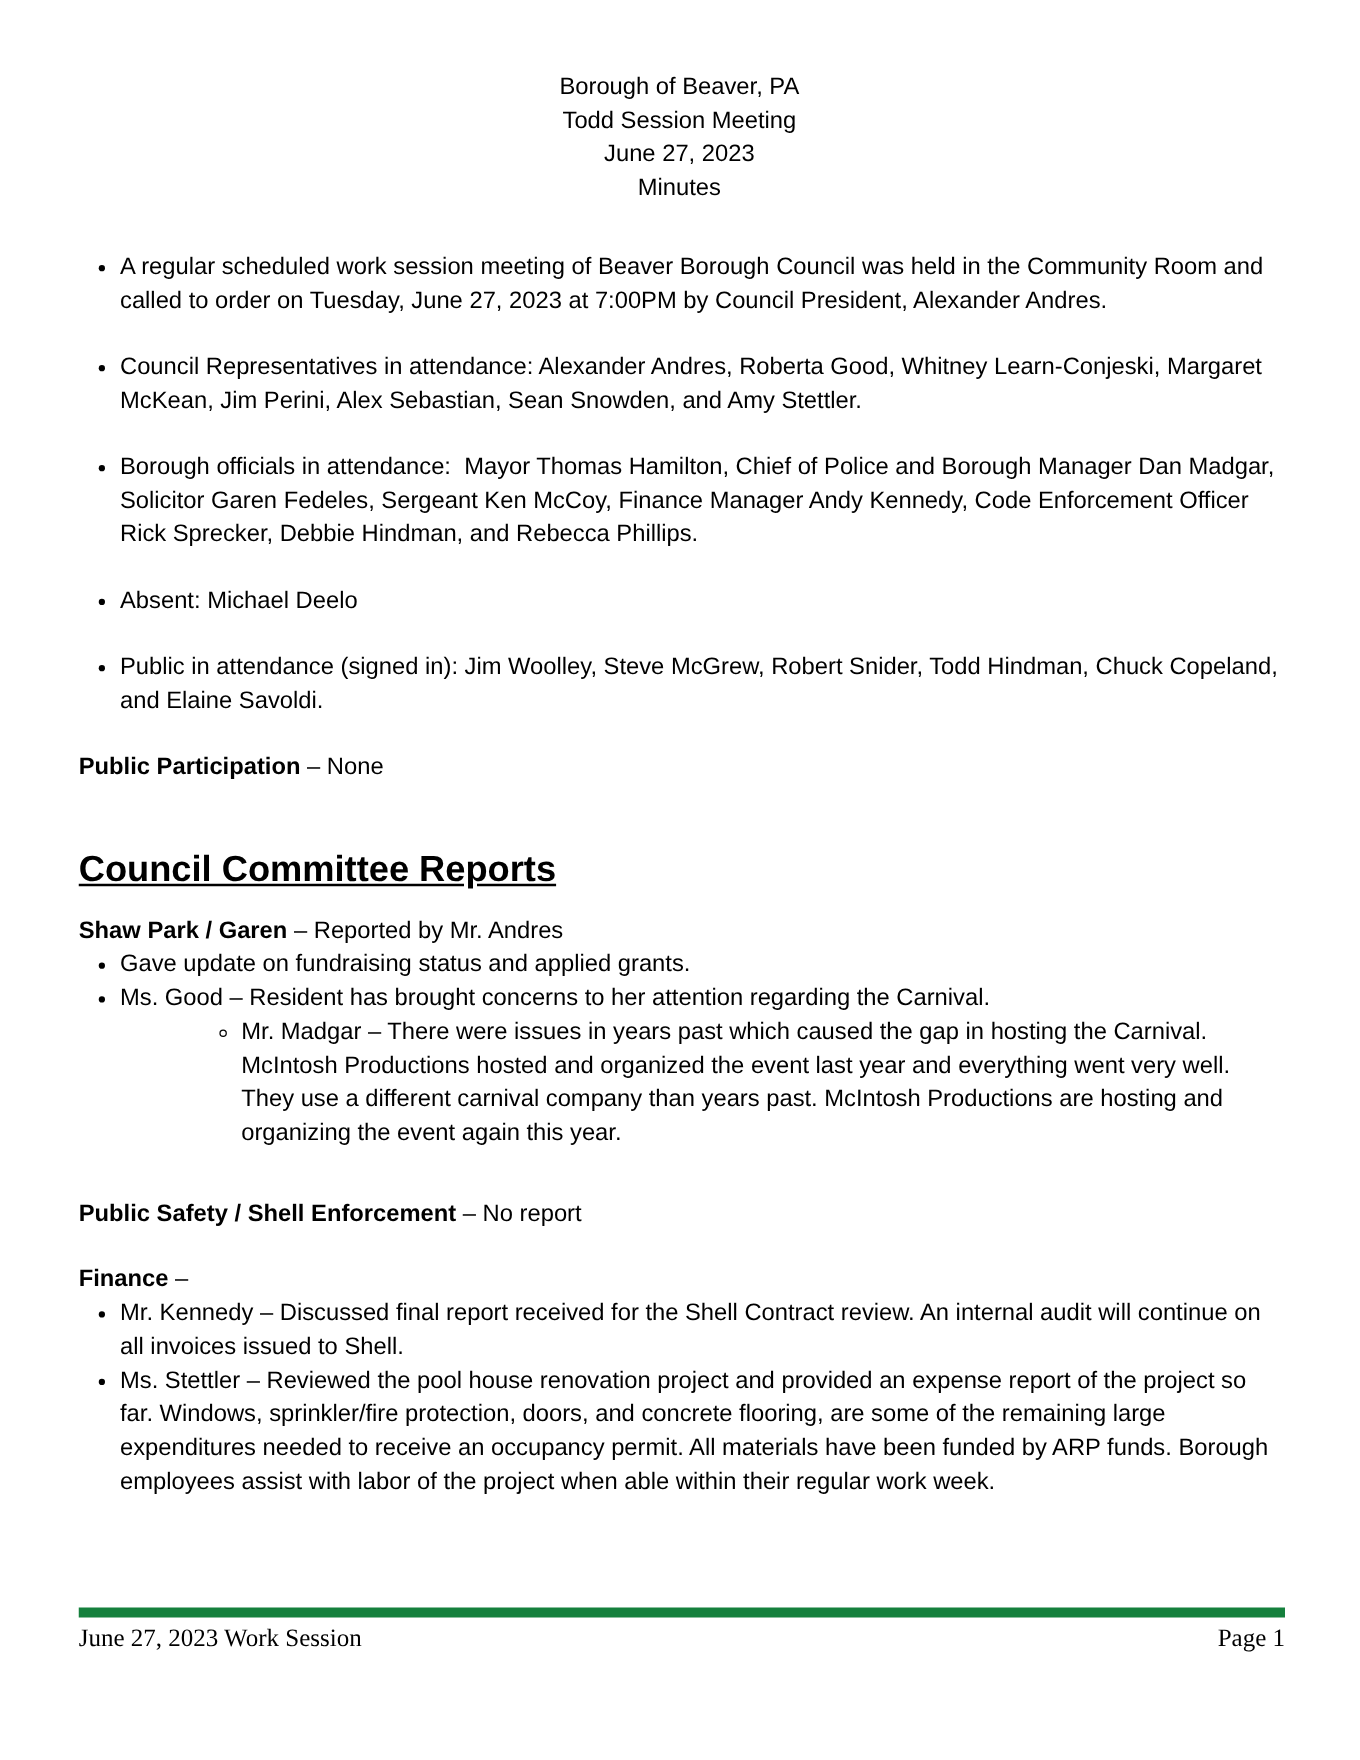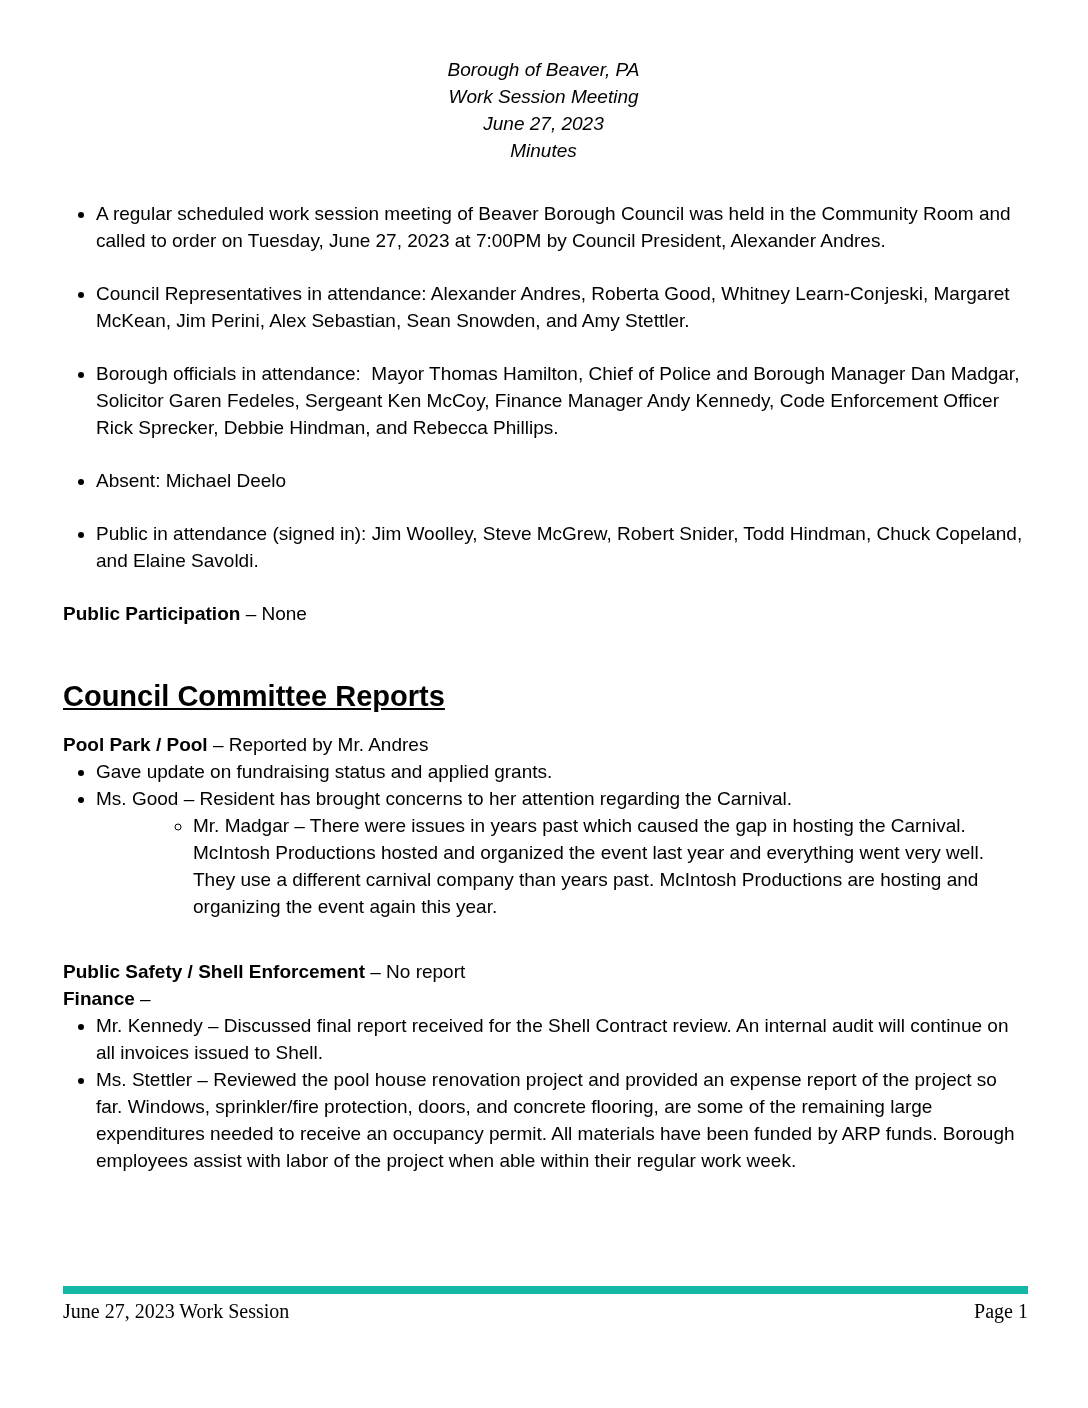--- a/index.html
+++ b/index.html
@@ -10,21 +10,21 @@
     background: #ffffff;
     box-sizing: border-box;
     padding: 56px 64px 0 63px;
     font-family: "Liberation Sans", sans-serif;
     font-size: 19px;
     line-height: 27px;
     color: #000000;
     overflow: hidden;
   }
   .doc-title { text-align: center; margin-bottom: 36px; }
-  .doc-title div { white-space: pre-wrap; font-style: italic; }
+  .doc-title div { white-space: pre-wrap; }
 
   p { margin: 0; }
   .pre { white-space: pre-wrap; }
   .b { font-weight: bold; }
 
   ul.bullets {
     list-style-type: disc;
     margin: 0;
     padding-left: 33px;
   }
@@ -40,64 +40,64 @@
 
   h2.section-heading {
     font-size: 29px;
     line-height: 33px;
     font-weight: bold;
     text-decoration: underline;
     margin: 53px 0 0 0;
   }
 
   .mt22 { margin-top: 18px; }
-  .mt25 { }
+  .mt25 { margin-top: 25px; }
   .mt38 { margin-top: 38px; }
 
   .footer {
     position: absolute;
     left: 63px;
     right: 60px;
     top: 1286px;
-    border-top: 8px solid #14b8a6;
+    border-top: 8px solid #15803d;
     padding-top: 5px;
     display: flex;
     justify-content: space-between;
     font-family: "Liberation Serif", serif;
     font-size: 20px;
     line-height: 24px;
     color: #000000;
   }
 </style>
 </head>
 <body>
 
 <div class="page">
 
   <header class="doc-title">
     <div>Borough of Beaver, PA</div>
-    <div>Work Session Meeting</div>
+    <div>Todd Session Meeting</div>
     <div>June 27, 2023</div>
     <div>Minutes</div>
   </header>
 
   <ul class="bullets spaced">
     <li><span class="pre">A regular scheduled work session meeting of Beaver Borough Council was held in the Community Room and called to order on Tuesday, June 27, 2023 at 7:00PM by Council President, Alexander Andres.</span></li>
     <li><span class="pre">Council Representatives in attendance: Alexander Andres, Roberta Good, Whitney Learn-Conjeski, Margaret McKean, Jim Perini, Alex Sebastian, Sean Snowden, and Amy Stettler.</span></li>
     <li><span class="pre">Borough officials in attendance:  Mayor Thomas Hamilton, Chief of Police and Borough Manager Dan Madgar, Solicitor Garen Fedeles, Sergeant Ken McCoy, Finance Manager Andy Kennedy, Code Enforcement Officer Rick Sprecker, Debbie Hindman, and Rebecca Phillips.</span></li>
     <li><span class="pre">Absent: Michael Deelo</span></li>
     <li><span class="pre">Public in attendance (signed in): Jim Woolley, Steve McGrew, Robert Snider, Todd Hindman, Chuck Copeland, and Elaine Savoldi.</span></li>
   </ul>
 
 
   <p class="mt22"><span class="b">Public Participation</span><span class="pre"> – None</span></p>
 
   <h2 class="section-heading">Council Committee Reports</h2>
 
-  <p class="mt22"><span class="b">Pool Park / Pool</span><span class="pre"> – Reported by Mr. Andres</span></p>
+  <p class="mt22"><span class="b">Shaw Park / Garen</span><span class="pre"> – Reported by Mr. Andres</span></p>
 
   <ul class="bullets">
     <li><span class="pre">Gave update on fundraising status and applied grants.</span></li>
     <li><span class="pre">Ms. Good – Resident has brought concerns to her attention regarding the Carnival.</span>
       <ul class="sub">
         <li><span class="pre">Mr. Madgar – There were issues in years past which caused the gap in hosting the Carnival. McIntosh Productions hosted and organized the event last year and everything went very well. They use a different carnival company than years past. McIntosh Productions are hosting and organizing the event again this year.</span></li>
       </ul>
     </li>
   </ul>
 

